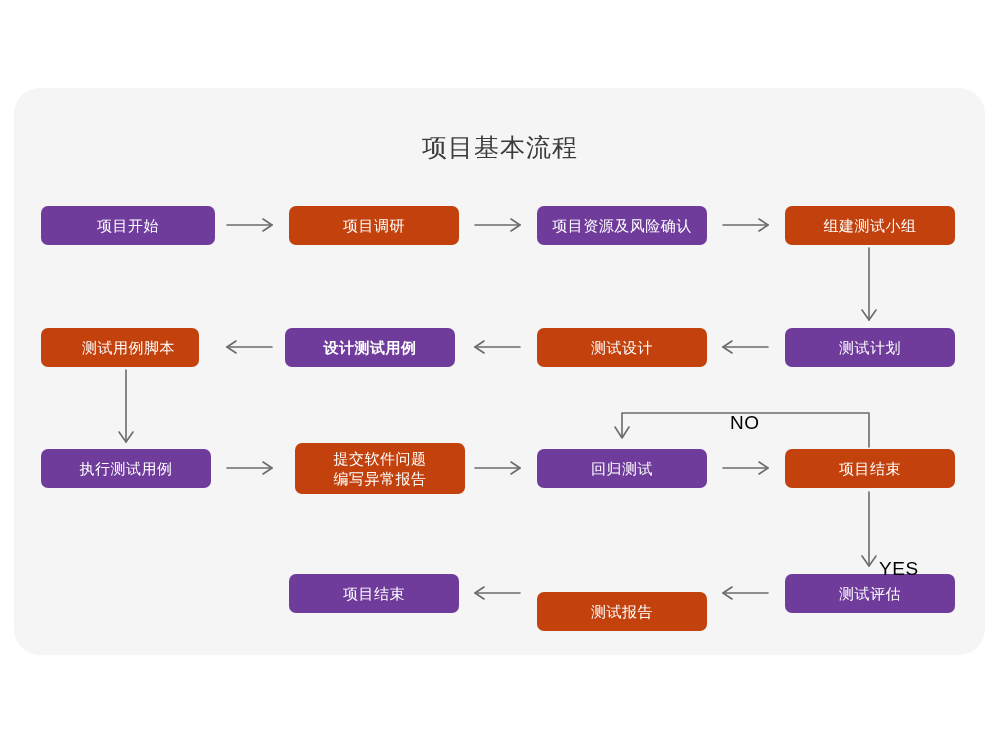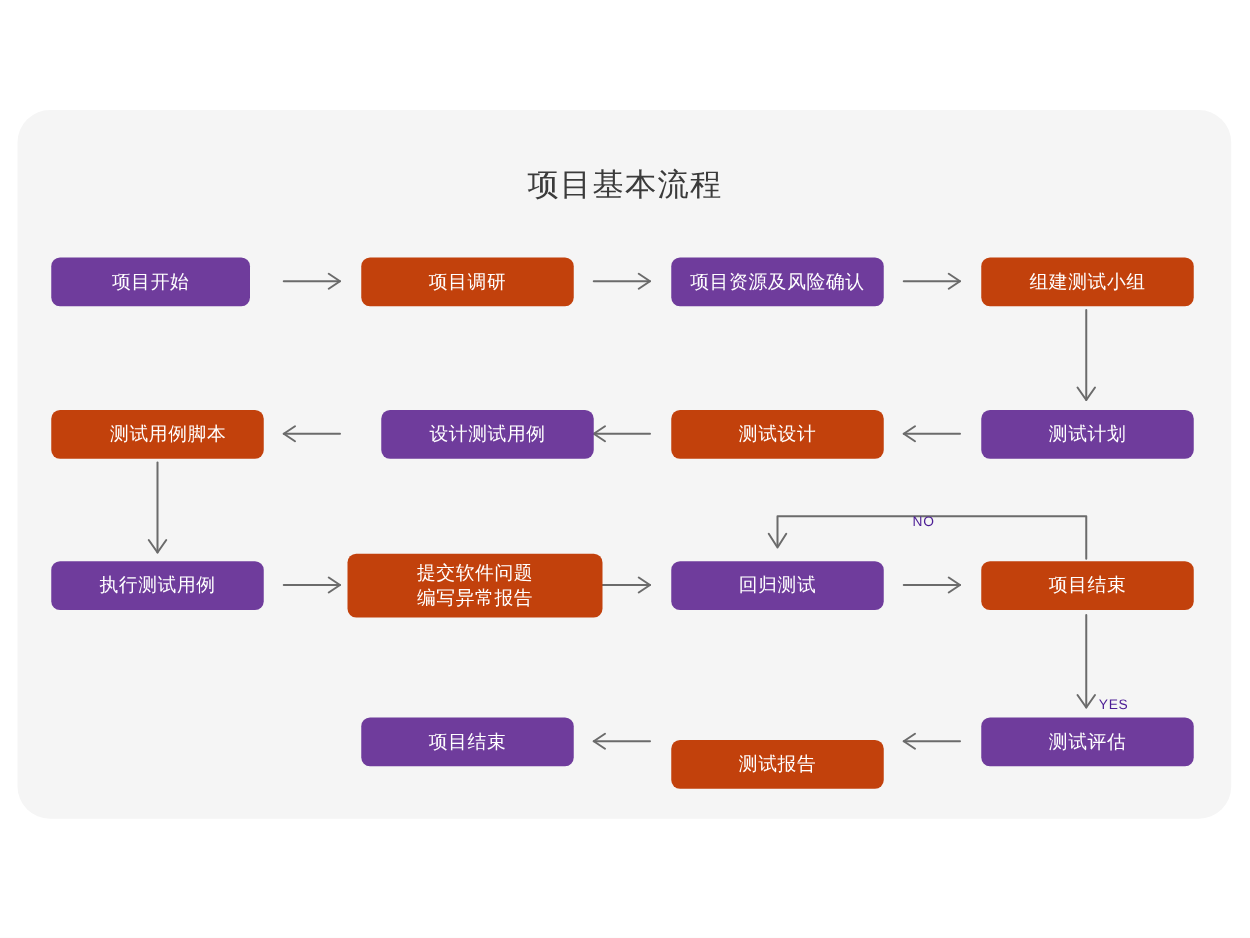--- a/index.html
+++ b/index.html
@@ -48,22 +48,22 @@
   .node .lbl { white-space: pre-line; }
 
   svg#wires {
     position: absolute;
     left: 0; top: 0;
     width: 1000px; height: 750px;
     pointer-events: none;
   }
   .edge-label {
     position: absolute;
-    font-size: 11px;
-    color: #4c1d95;
+    font-size: 19px;
+    color: #000000;
     letter-spacing: 0.6px;
   }
 </style>
 </head>
 <body>
 
 <div id="canvas">
 
   <div id="panel"></div>
 
@@ -135,50 +135,50 @@
         <line x1="768" y1="593" x2="723" y2="593"></line>
         <polyline points="732,587 723,593 732,599"></polyline>
       </g>
       <g>
         <line x1="520" y1="593" x2="475" y2="593"></line>
         <polyline points="484,587 475,593 484,599"></polyline>
       </g>
     </g>
   </svg>
 
-  <div class="node purple" style="left:41px; top:206px; width:159px; height:39px;">
+  <div class="node purple" style="left:41px; top:206px; width:174px; height:39px;">
     <span class="lbl">项目开始</span>
   </div>
   <div class="node gray" style="left:289px; top:206px; width:170px; height:39px;">
     <span class="lbl">项目调研</span>
   </div>
   <div class="node purple" style="left:537px; top:206px; width:170px; height:39px;">
     <span class="lbl">项目资源及风险确认</span>
   </div>
   <div class="node gray" style="left:785px; top:206px; width:170px; height:39px;">
     <span class="lbl">组建测试小组</span>
   </div>
 
-  <div class="node gray" style="left:41px; top:328px; width:170px; height:39px;padding-left:17px;">
+  <div class="node gray" style="left:41px; top:328px; width:158px; height:39px;padding-left:17px;">
     <span class="lbl">测试用例脚本</span>
   </div>
-  <div class="node purple" style="left:305px; top:328px; width:170px; height:39px;">
+  <div class="node purple" style="left:285px; top:328px; width:170px; height:39px;font-weight:bold;">
     <span class="lbl">设计测试用例</span>
   </div>
   <div class="node gray" style="left:537px; top:328px; width:170px; height:39px;">
     <span class="lbl">测试设计</span>
   </div>
   <div class="node purple" style="left:785px; top:328px; width:170px; height:39px;">
     <span class="lbl">测试计划</span>
   </div>
 
   <div class="node purple" style="left:41px; top:449px; width:170px; height:39px;">
     <span class="lbl">执行测试用例</span>
   </div>
-  <div class="node gray" style="left:278px; top:443px; width:204px; height:51px;">
+  <div class="node gray" style="left:295px; top:443px; width:170px; height:51px;">
     <span class="lbl">提交软件问题
 编写异常报告</span>
   </div>
   <div class="node purple" style="left:537px; top:449px; width:170px; height:39px;">
     <span class="lbl">回归测试</span>
   </div>
   <div class="node gray" style="left:785px; top:449px; width:170px; height:39px;">
     <span class="lbl">项目结束</span>
   </div>
 

